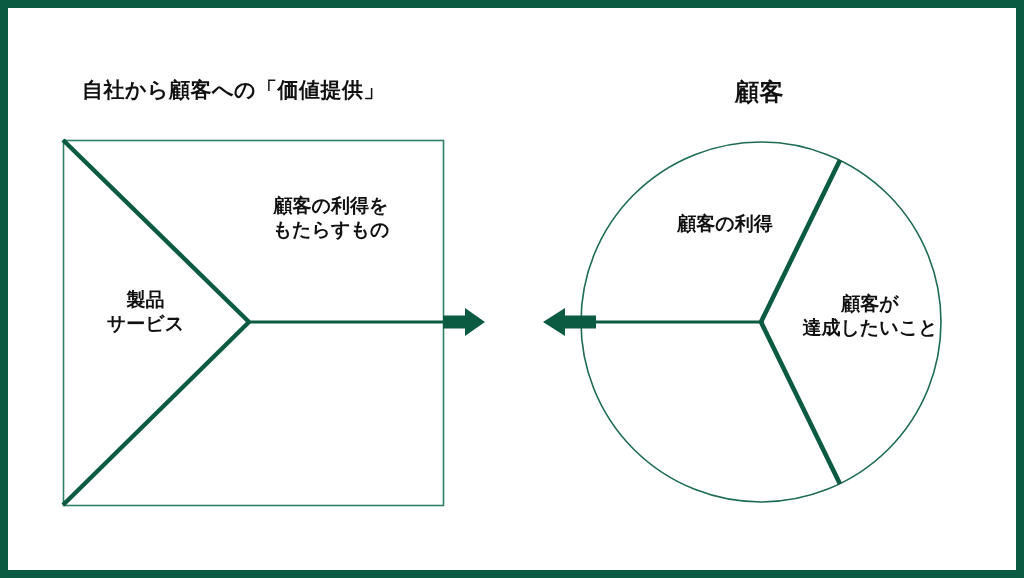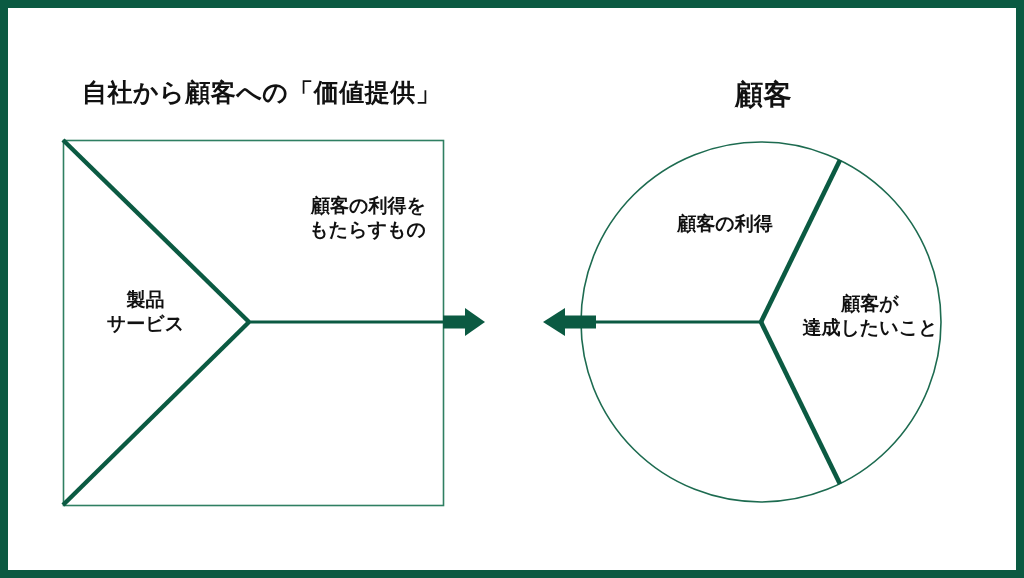--- a/index.html
+++ b/index.html
@@ -34,37 +34,37 @@
   .heading {
     position: absolute;
     font-weight: bold;
     color: #111111;
     white-space: nowrap;
     letter-spacing: 0.5px;
   }
   #title-left {
     left: 82px;
     top: 76px;
-    font-size: 25px;
+    font-size: 21px;
   }
   #title-right {
     left: 735px;
     top: 76px;
-    font-size: 28px;
+    font-size: 24px;
   }
   .lbl {
     position: absolute;
     font-weight: bold;
     color: #111111;
     font-size: 19px;
     line-height: 1.28;
     white-space: pre-line;
   }
   .lbl.center { text-align: center; }
-  .lbl.left   { text-align: right; }
+  .lbl.left   { text-align: center; }
 
   
   #lbl-product  { left: 78px;  top: 288px; width: 135px; }
   #lbl-gain     { left: 236px; top: 194px; width: 190px; }
   #lbl-pain     { left: 236px; top: 380px; width: 190px; }
 
   
   #lbl-c-gain   { left: 640px; top: 212px; width: 170px; }
   #lbl-c-jobs   { left: 785px; top: 292px; width: 170px; }
   #lbl-c-pain   { left: 648px; top: 373px; width: 170px; }

